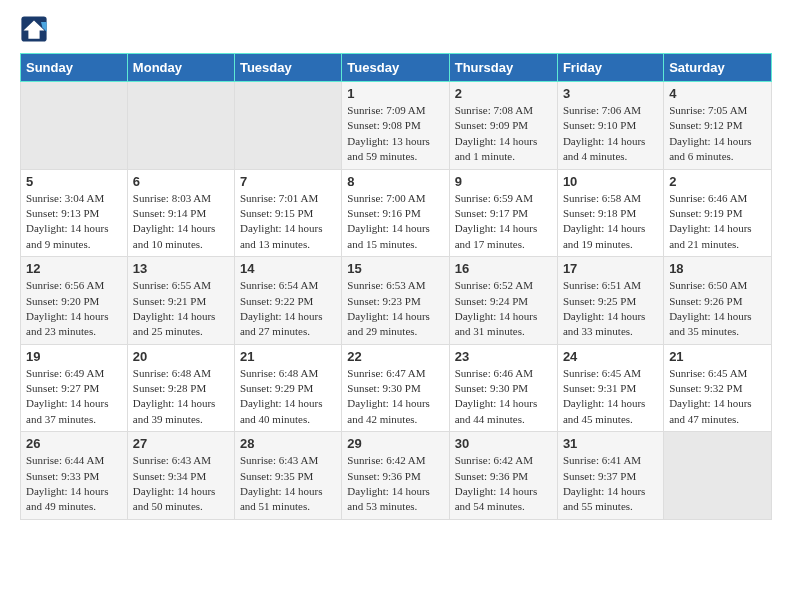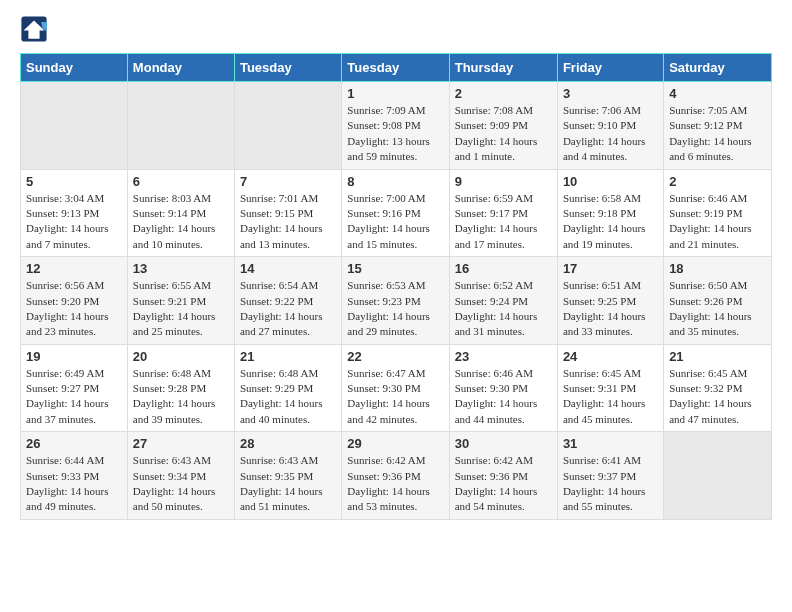--- a/index.html
+++ b/index.html
@@ -93,21 +93,21 @@
   <span>Daylight: 14 hours and 6 minutes.</span>
 </div>
           </td>
         </tr>
         <tr>
           <td>
             <span class="day-num">5</span>
 <div class="cell-content">
   <span>Sunrise: 3:04 AM</span><br>
   <span>Sunset: 9:13 PM</span><br>
-  <span>Daylight: 14 hours and 7 minutes.</span>
+  <span>Daylight: 14 hours and 9 minutes.</span>
 </div>
           </td>
           <td>
             <span class="day-num">6</span>
 <div class="cell-content">
   <span>Sunrise: 8:03 AM</span><br>
   <span>Sunset: 9:14 PM</span><br>
   <span>Daylight: 14 hours and 10 minutes.</span>
 </div>
           </td>

